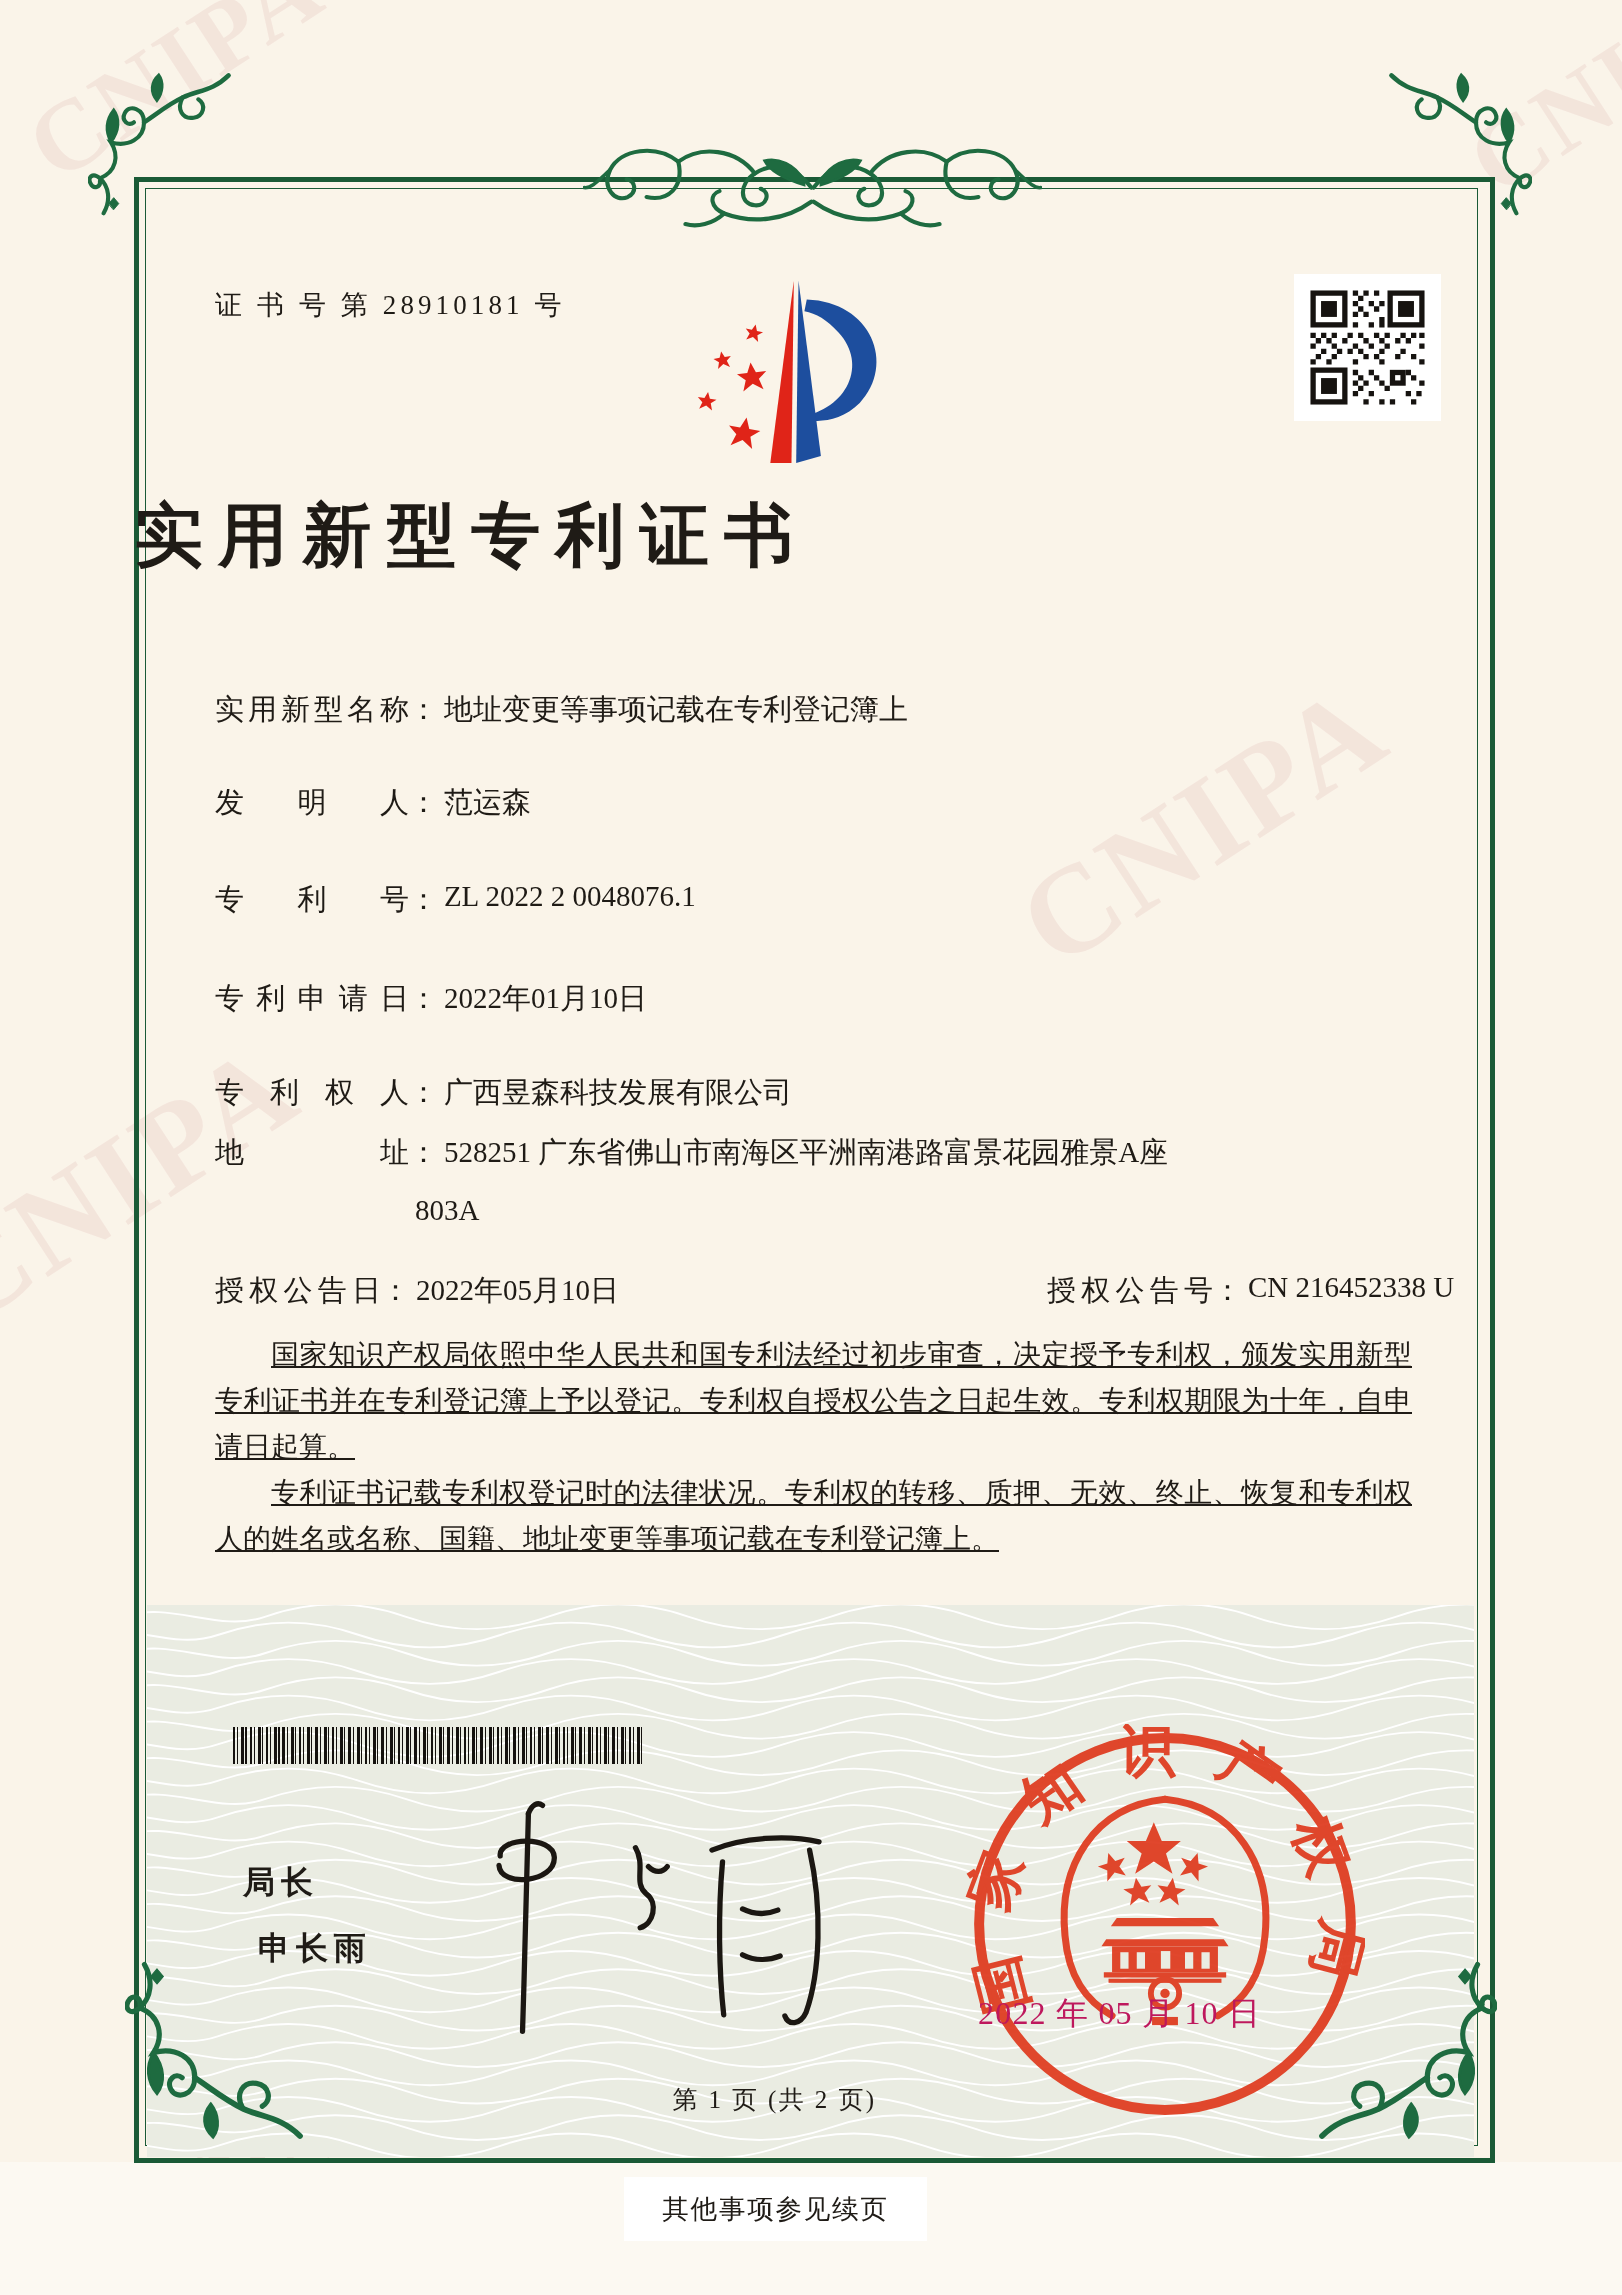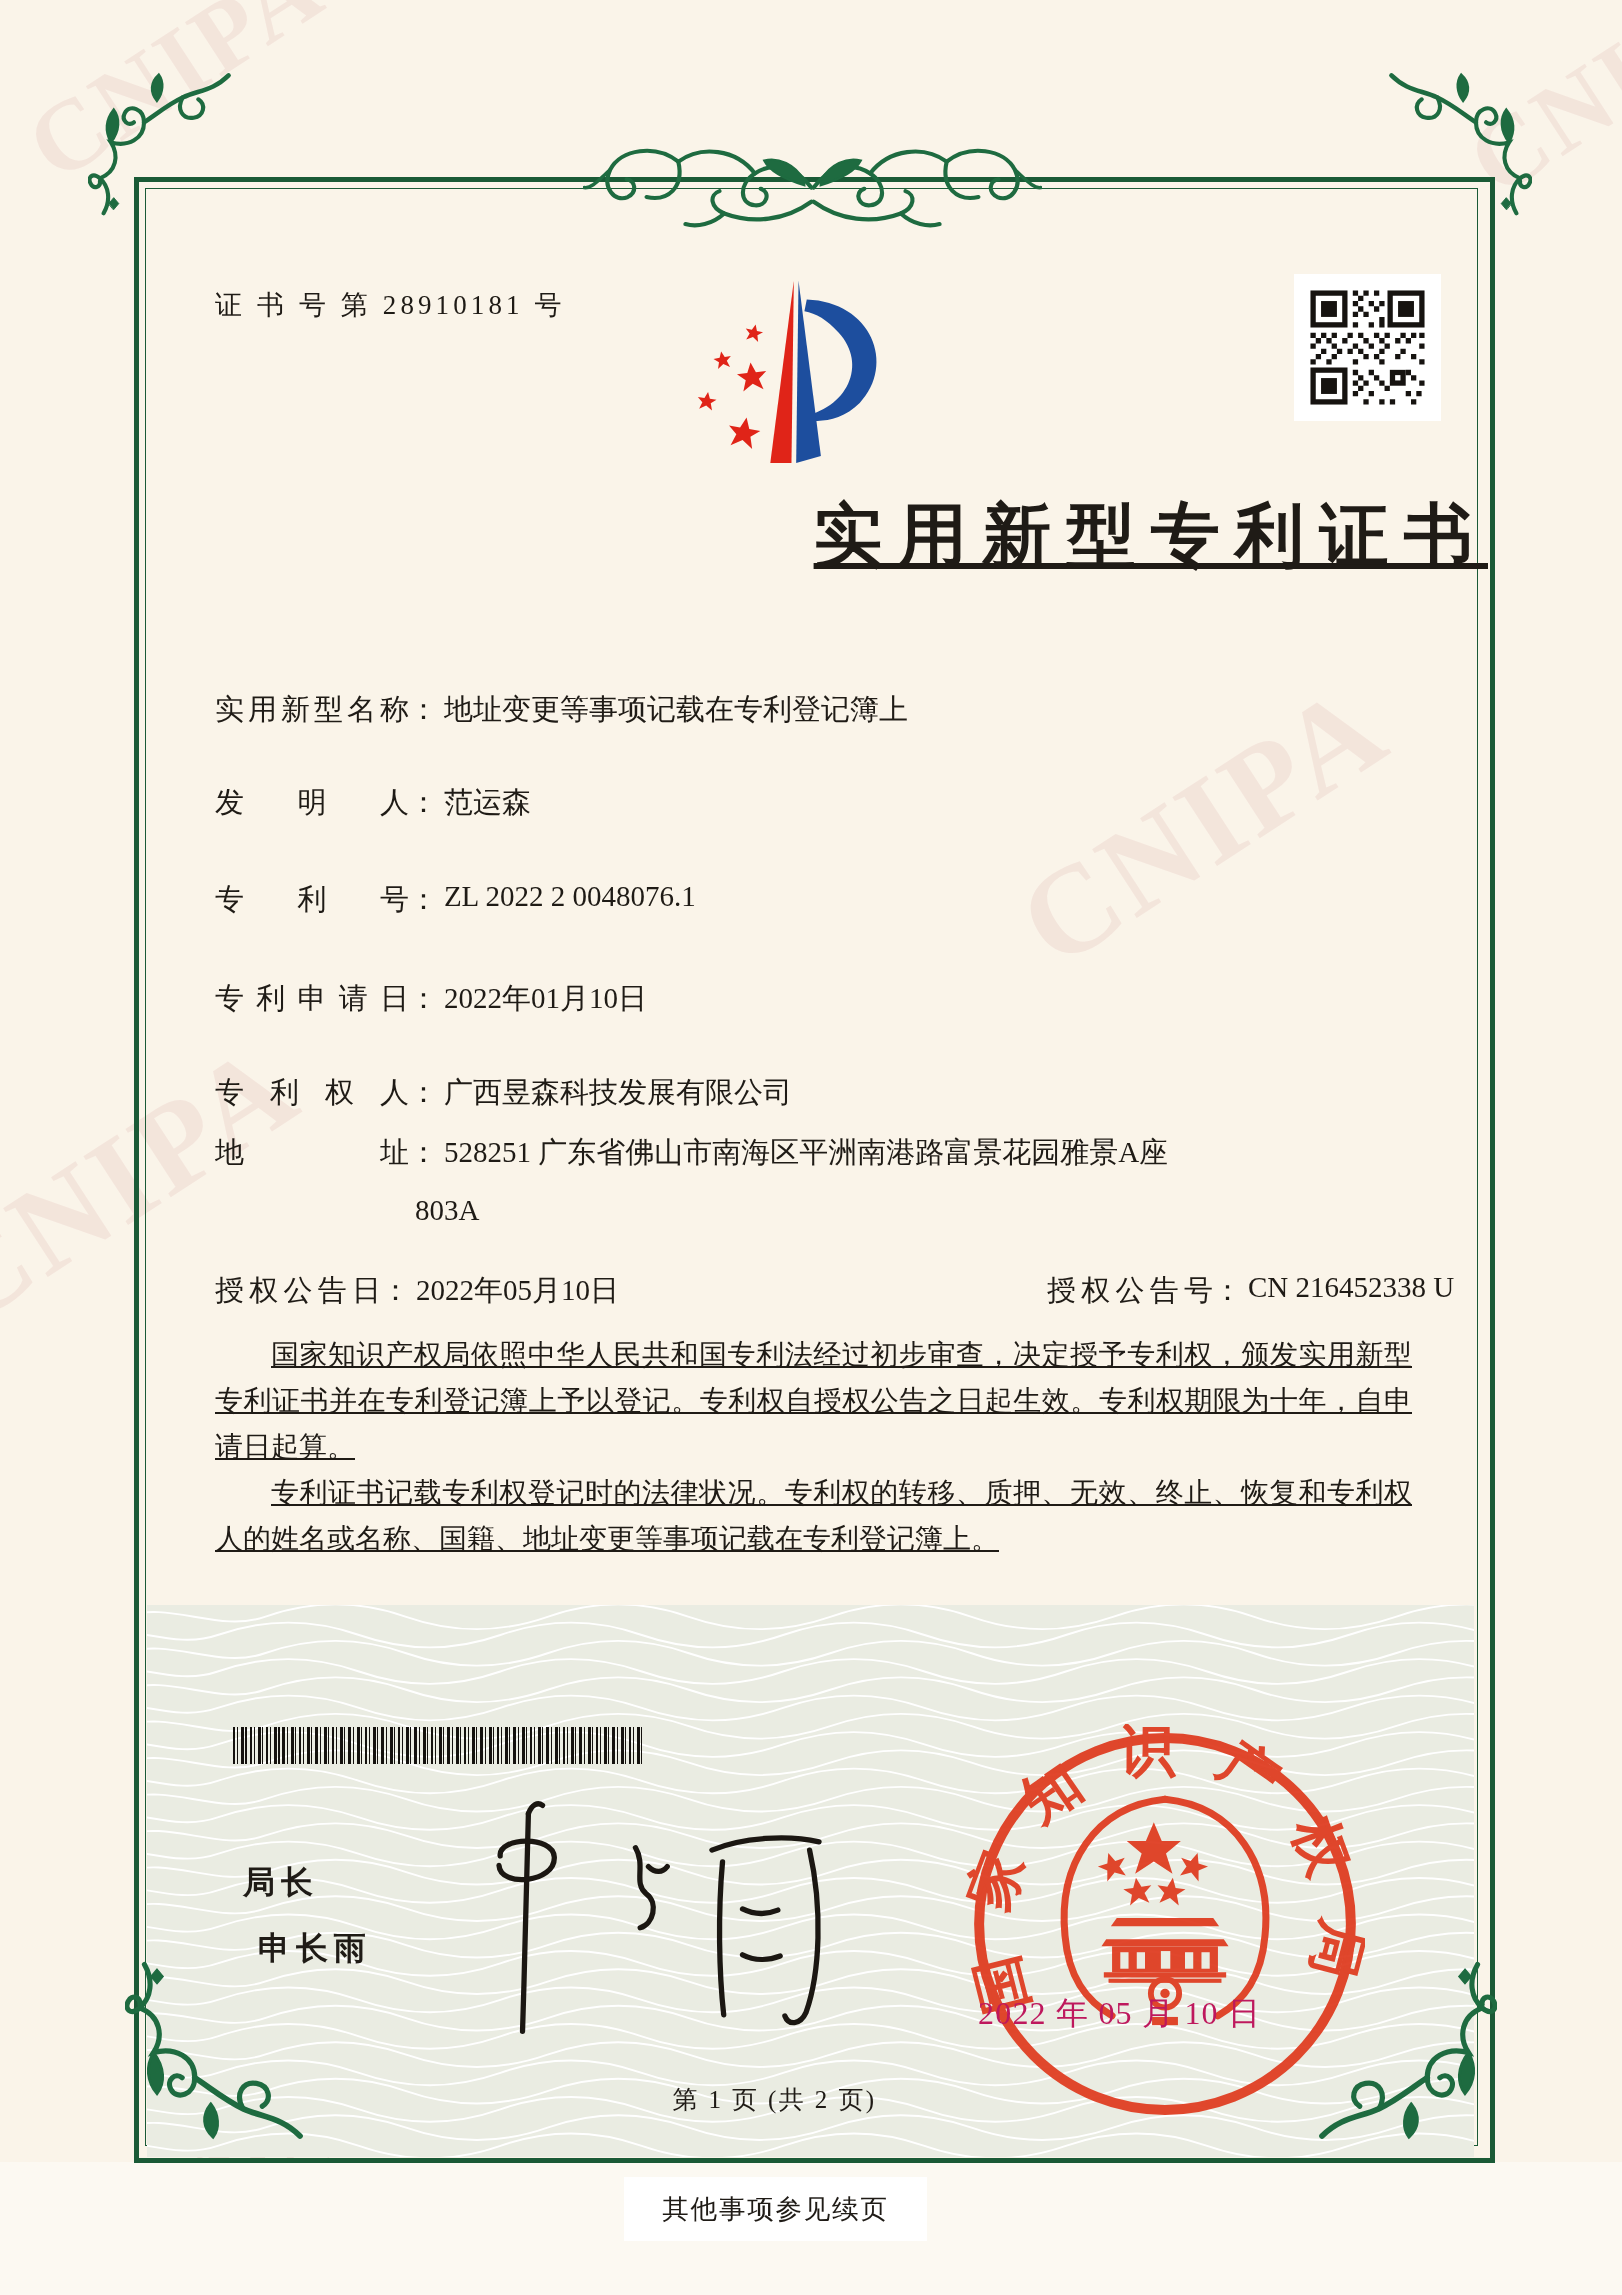--- a/index.html
+++ b/index.html
@@ -7,22 +7,22 @@
         font-family:"Liberation Serif","DejaVu Serif",serif;color:#1f1b16;}
   .below-frame{position:absolute;left:0;top:2162px;width:1622px;height:133px;background:#fcf9f2;}
   .wm{position:absolute;font-weight:bold;color:#f0dcd4;opacity:.62;transform:rotate(-33deg);
       font-family:"Liberation Serif",serif;letter-spacing:3.5px;pointer-events:none;}
   .frame-outer{position:absolute;left:134px;top:177px;width:1351px;height:1976px;border:5.3px solid #1a5a36;}
   .frame-inner{position:absolute;left:145px;top:188px;width:1331px;height:1956px;border:1.8px solid #1a5a36;}
   .band{position:absolute;left:147px;top:1605px;width:1327px;height:552px;z-index:1;}
   .cert-no{position:absolute;left:215px;top:287px;font-size:27px;letter-spacing:4.1px;z-index:2;}
   .logo{position:absolute;left:683px;top:276px;z-index:2;}
   .qr{position:absolute;left:1294px;top:274px;z-index:2;}
-  .title{position:absolute;left:134px;top:490px;width:1354px;text-align:right;font-size:69px;
-         font-weight:bold;letter-spacing:15.3px;z-index:2;text-decoration:underline;}
+  .title{position:absolute;left:134px;top:490px;width:1354px;text-align:left;font-size:69px;
+         font-weight:bold;letter-spacing:15.3px;z-index:2;}
   .row{position:absolute;left:215px;font-size:29px;white-space:nowrap;z-index:2;}
   .lbl{display:inline-block;width:194px;text-align:justify;text-align-last:justify;vertical-align:top;}
   .colon{display:inline-block;vertical-align:top;}
   .val{display:inline-block;margin-left:5.9px;vertical-align:top;}
   .val2{margin-left:200px;margin-top:21px;font-size:29px;}
   .grant-col2{position:absolute;left:832px;top:0;white-space:nowrap;}
   .lbl5{display:inline-block;width:166px;text-align:justify;text-align-last:justify;vertical-align:top;}
   .body-text{position:absolute;left:215px;top:1332px;width:1197px;font-size:28px;line-height:46px;
              text-align:justify;z-index:2;}
   .body-text p{margin:0;text-indent:2em;text-decoration:underline;}

